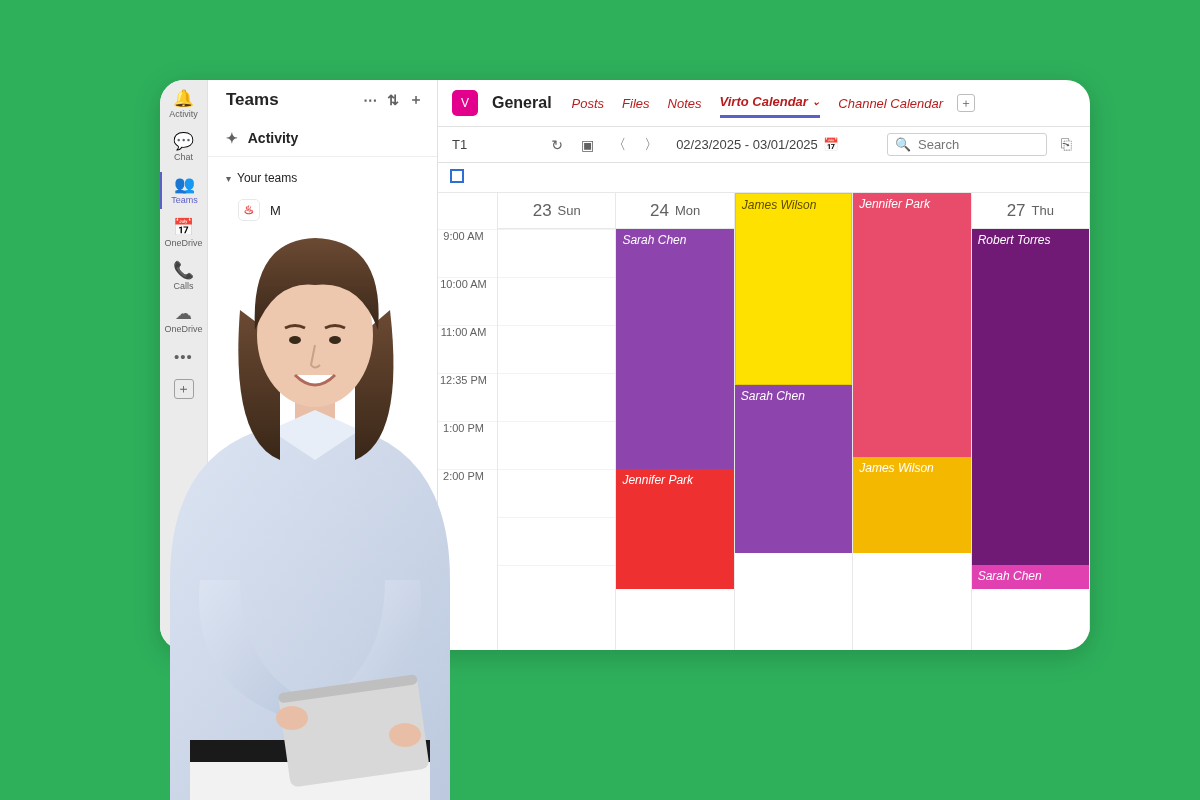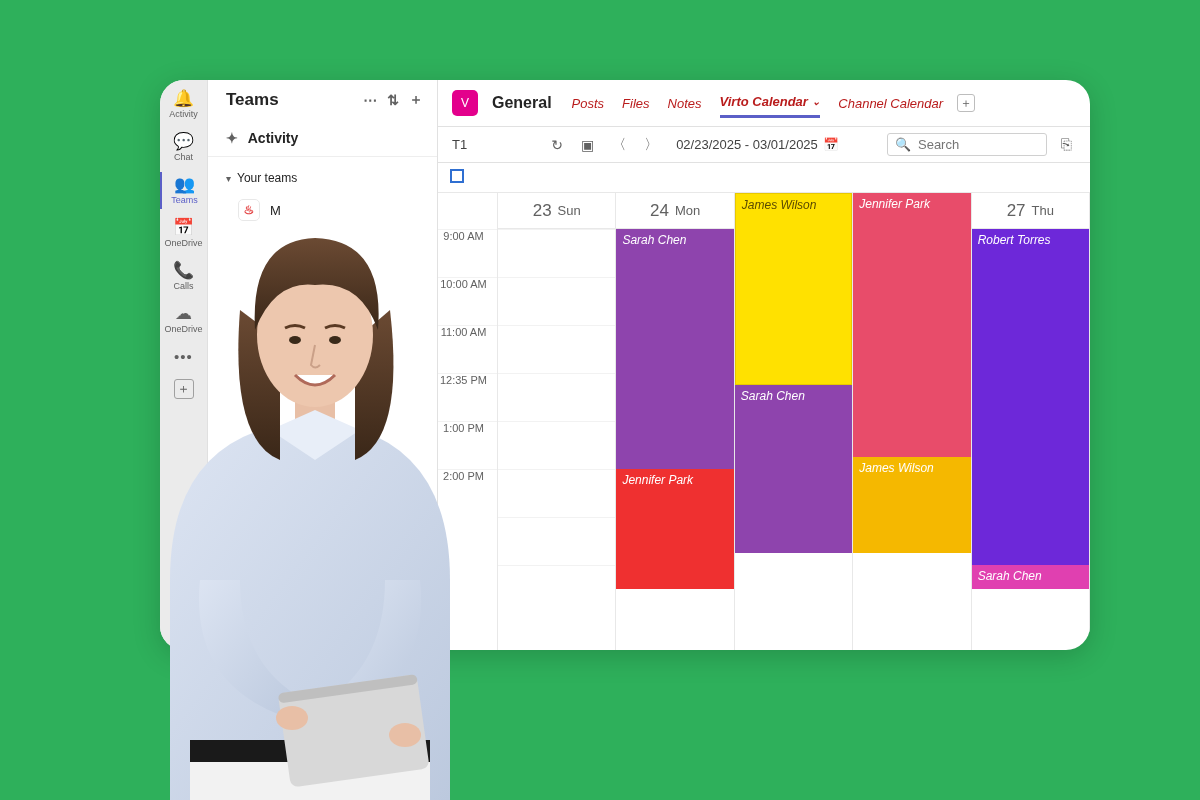--- a/index.html
+++ b/index.html
@@ -152,21 +152,21 @@
 .event {
   position: absolute; left: 0; right: 0;
   padding: 4px 6px; font-size: 12px; color: #fff;
   overflow: hidden;
   font-style: italic;
 }
 .ev-purple { background: #8e44ad; }
 .ev-red    { background: #ef3030; }
 .ev-yellow { background: #ffe100; color: #5a4a00; border: 1px solid #e8c800; }
 .ev-rose   { background: #e84c6a; }
-.ev-cyan   { background: #6d28d9; }
+.ev-cyan   { background: #701a75; }
 .ev-orange { background: #f5b800; }
 .ev-pink   { background: #e040b0; }
 
 .person {
   position: absolute;
   left: 130px; bottom: 0;
   width: 360px; height: 640px;
   pointer-events: none;
 }
 </style>

